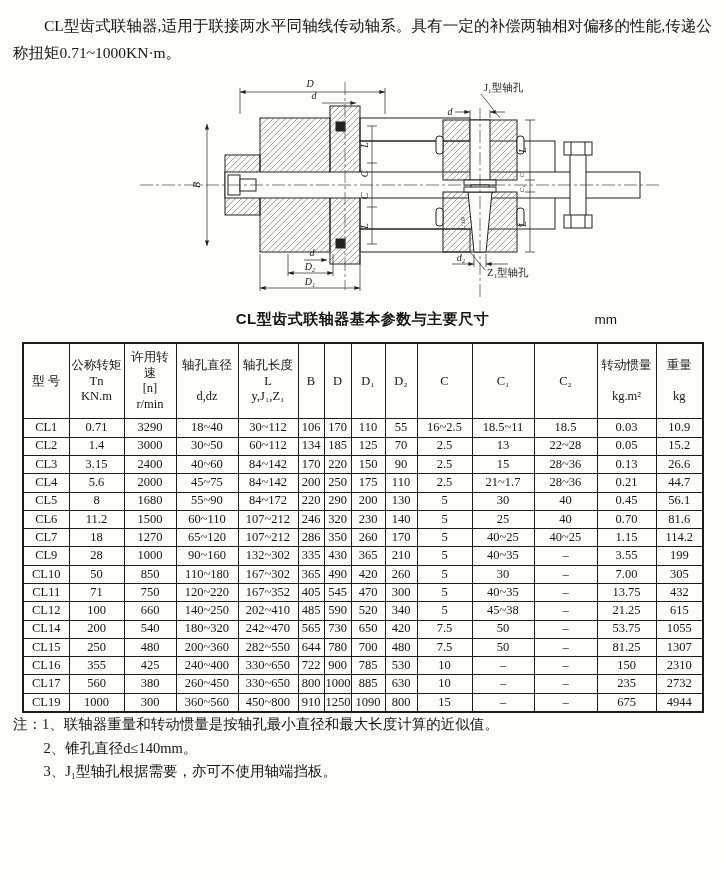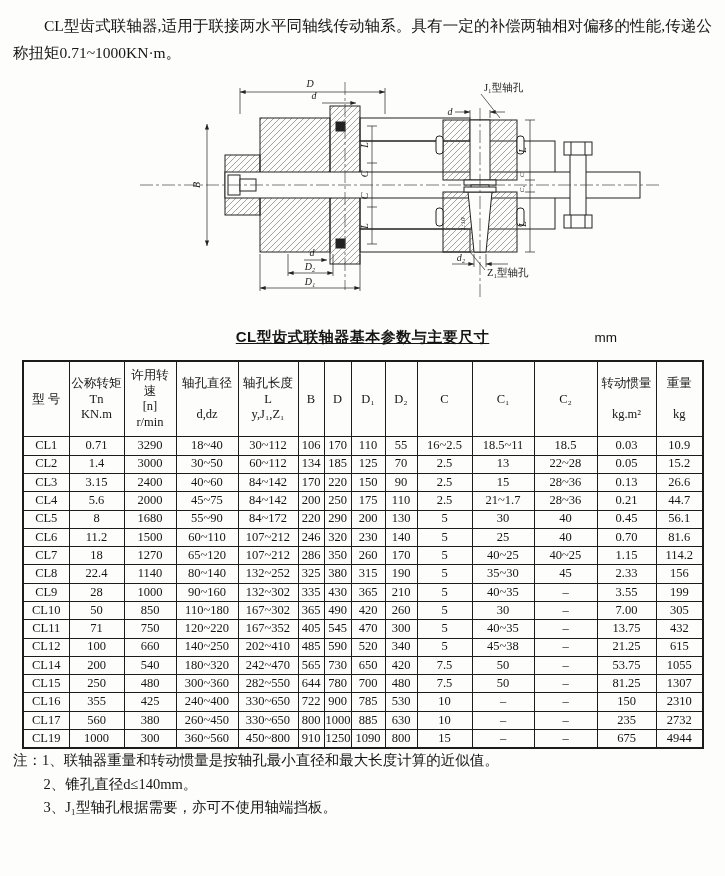--- a/index.html
+++ b/index.html
@@ -13,23 +13,22 @@
     padding:13px 13px 0 13px;
     font-size:15.5px;line-height:1.72;
     text-indent:2em;text-align:justify;
   }
   .drawing-wrap{margin-top:2px;}
   svg text{fill:#1a1a1a;}
   .dimlbl{font-family:"Liberation Serif","DejaVu Serif",serif;font-style:italic;font-size:10px;}
   .dimlbl-sm{font-family:"Liberation Serif","DejaVu Serif",serif;font-style:italic;font-size:7px;}
   .cjklbl{font-family:"Liberation Serif","DejaVu Serif",serif;font-size:10.5px;font-style:normal;}
   .table-title-row{
-    position:relative;height:24px;margin-top:18px;
+    position:relative;height:24px;margin-top:0;
     font-family:"Liberation Sans","DejaVu Sans",sans-serif;
-    text-decoration:underline;
   }
   .table-title{
     text-align:center;font-weight:bold;font-size:15px;letter-spacing:.5px;
   }
   .table-unit{
     position:absolute;right:108px;top:2px;font-size:13.5px;font-weight:normal;
   }
   table.params{
     border-collapse:collapse;table-layout:fixed;
     width:680px;margin:8px 0 0 22px;
@@ -339,36 +338,20 @@
           <td>350</td>
           <td>260</td>
           <td>170</td>
           <td>5</td>
           <td>40~25</td>
           <td>40~25</td>
           <td>1.15</td>
           <td>114.2</td>
         </tr>
         <tr>
-          <td>CL8</td>
-          <td>22.4</td>
-          <td>1140</td>
-          <td>80~140</td>
-          <td>132~252</td>
-          <td>325</td>
-          <td>380</td>
-          <td>315</td>
-          <td>190</td>
-          <td>5</td>
-          <td>35~30</td>
-          <td>45</td>
-          <td>2.33</td>
-          <td>156</td>
-        </tr>
-        <tr>
           <td>CL9</td>
           <td>28</td>
           <td>1000</td>
           <td>90~160</td>
           <td>132~302</td>
           <td>335</td>
           <td>430</td>
           <td>365</td>
           <td>210</td>
           <td>5</td>
@@ -438,21 +421,21 @@
           <td>7.5</td>
           <td>50</td>
           <td>–</td>
           <td>53.75</td>
           <td>1055</td>
         </tr>
         <tr>
           <td>CL15</td>
           <td>250</td>
           <td>480</td>
-          <td>300~360</td>
+          <td>200~360</td>
           <td>282~550</td>
           <td>644</td>
           <td>780</td>
           <td>700</td>
           <td>480</td>
           <td>7.5</td>
           <td>50</td>
           <td>–</td>
           <td>81.25</td>
           <td>1307</td>

